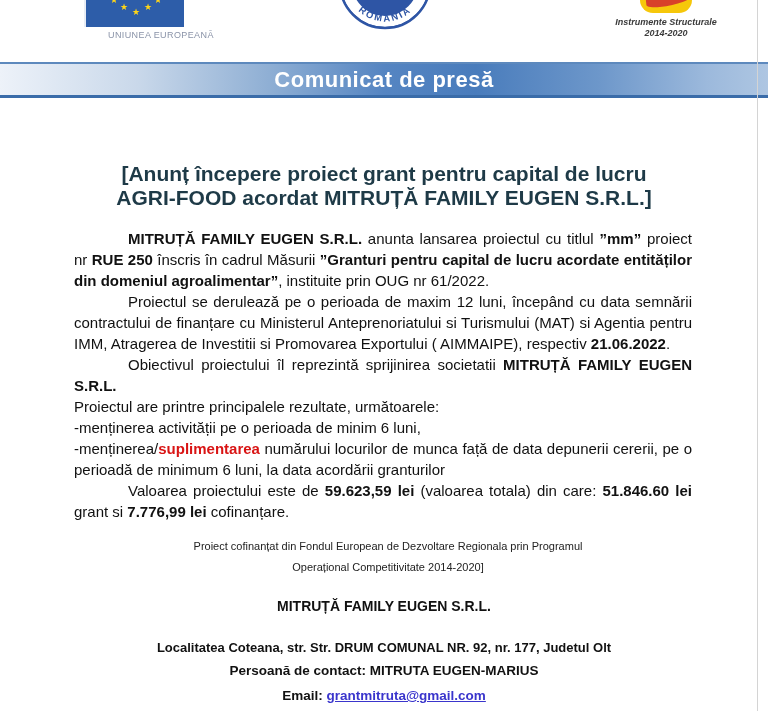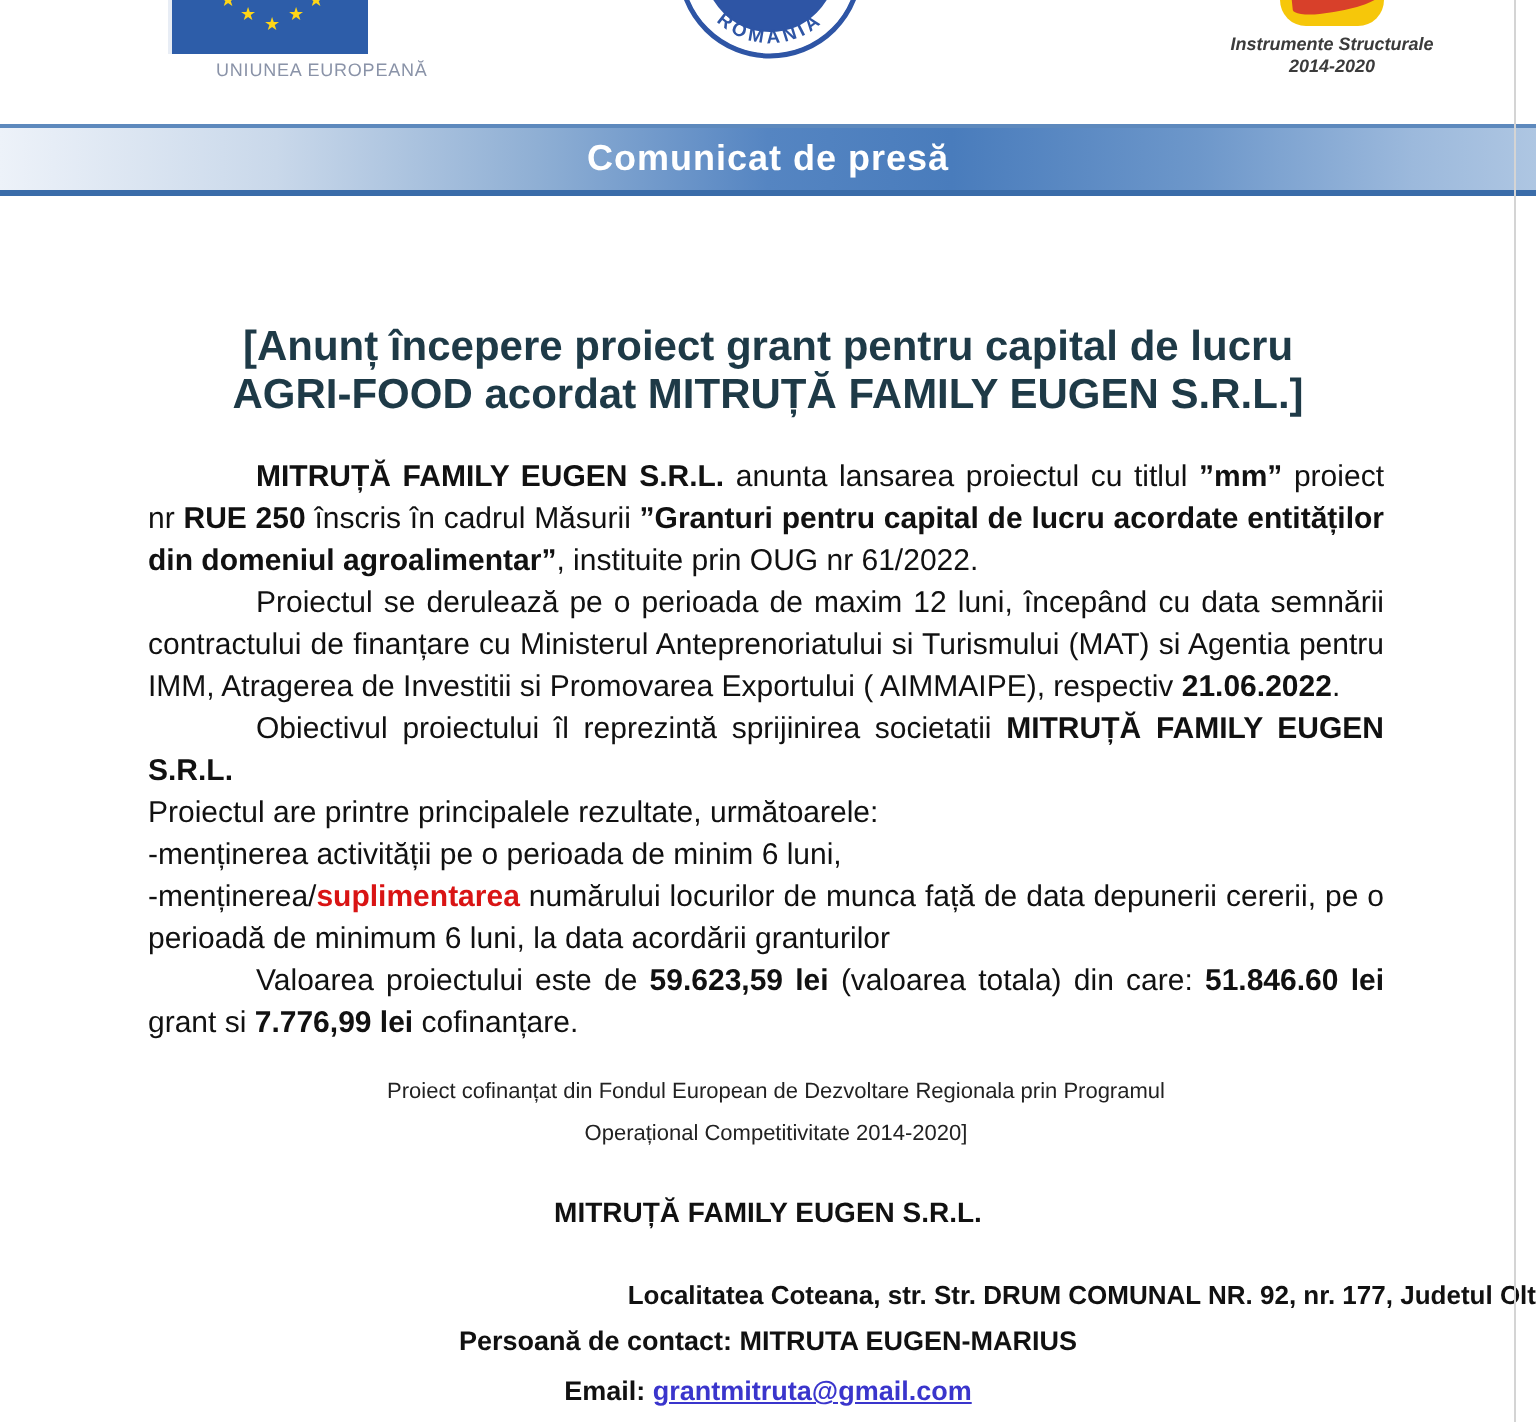--- a/index.html
+++ b/index.html
@@ -24,36 +24,36 @@
   .is-swoosh { position:absolute; left:6px; top:-6px; width:46px; height:12px; background:#d8402a; border-radius:0 0 100% 40%; transform:rotate(-6deg); }
   .is-label { margin-top:4px; font-size:9px; font-weight:700; color:#3b3b3b; line-height:11px; }
 
   
   .banner {
     position:absolute; left:0; right:0; top:62px; height:36px;
     background:linear-gradient(90deg,#edf2f9 0%,#c9d8ea 18%,#8fafd4 35%,#5585c2 50%,#497cbc 62%,#6d97ca 78%,#9cb9dc 92%,#aec6e2 100%);
     border-top:2px solid #5d89bd; border-bottom:3px solid #3a6ca9;
     display:flex; align-items:center; justify-content:center;
   }
-  .banner-title { color:#ffffff; font-size:18px; font-weight:700; letter-spacing:0.5px; }
+  .banner-title { color:#ffffff; font-size:22px; font-weight:700; letter-spacing:0.5px; }
 
   
   .date-line { position:absolute; top:116px; left:0; right:100px; text-align:right; font-size:15px; font-weight:700; }
   .doc-title { position:absolute; top:162px; left:40px; right:40px; text-align:center; color:#1e3a47; font-size:21px; font-weight:700; line-height:24px; }
 
   
   .body-block { position:absolute; top:228px; left:74px; right:76px; font-size:15px; line-height:21px; text-align:justify; }
   .body-block p { margin:0; }
   .ind { text-indent:54px; }
   .b { font-weight:700; }
 
   
   .cofinance { position:absolute; top:536px; left:60px; right:52px; text-align:center; font-size:11px; line-height:21px; color:#222; }
   .company { position:absolute; top:598px; left:0; right:0; text-align:center; font-size:14px; font-weight:700; }
-  .address { position:absolute; top:640px; left:0; right:0; text-align:right; font-size:13px; font-weight:600; }
+  .address { position:absolute; top:640px; left:0; right:0; text-align:center; font-size:13px; font-weight:600; }
   .contact { position:absolute; top:663px; left:0; right:0; text-align:center; font-size:13.5px; font-weight:600; }
   .email-line { position:absolute; top:688px; left:0; right:0; text-align:center; font-size:13.5px; font-weight:600; }
   .email-link { color:#3a35cc; text-decoration:underline; }
 </style>
 </head>
 <body>
 
 <div class="page">
 
   <div class="eu-logo">

